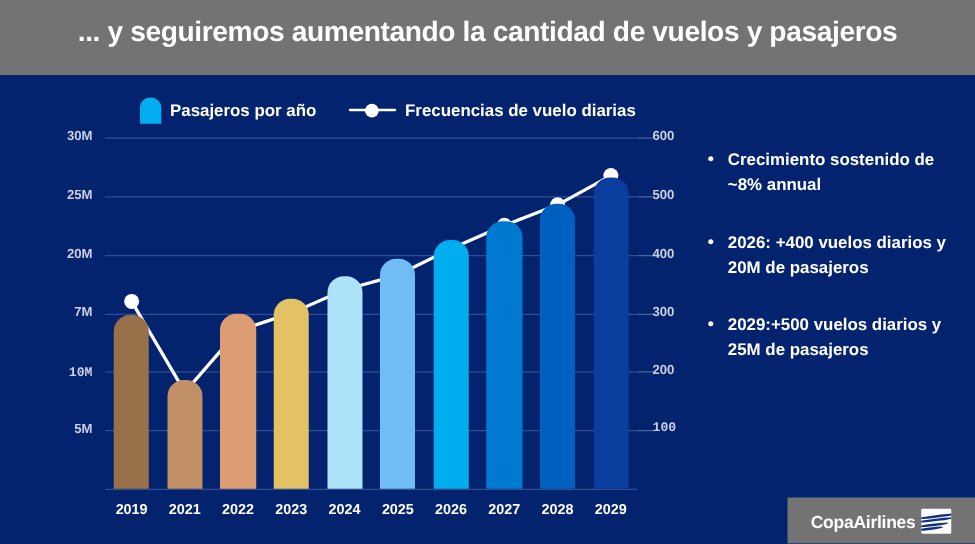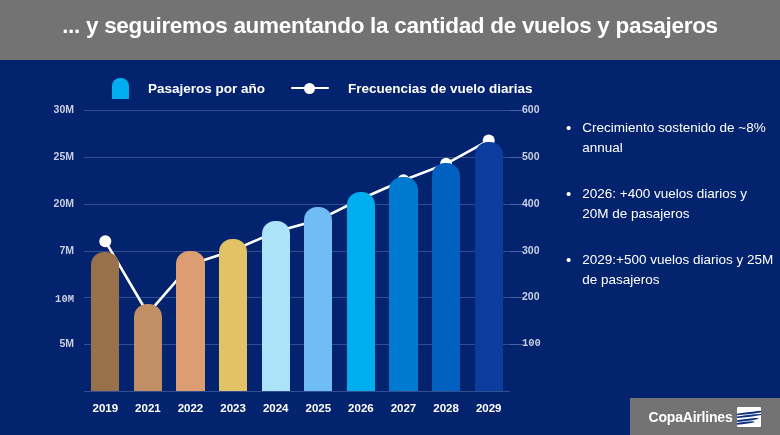--- a/index.html
+++ b/index.html
@@ -25,21 +25,21 @@
     letter-spacing:-0.3px;
     white-space:nowrap;
   }
 
   
   #legend {
     position:absolute; left:112px; top:74px;
     display:flex; align-items:center; gap:26px;
     height:28px;
   }
-  .legend-item { display:flex; align-items:center; gap:19px; }
+  .legend-item { display:flex; align-items:center; gap:7px; }
   .legend-bar-swatch {
     width:17px; height:21px;
     background:#00aeef;
     border-radius:8px 8px 0 0;
   }
   .legend-line-swatch {
     position:relative; width:38px; height:12px;
   }
   .legend-line-swatch .lseg {
     position:absolute; top:5px; left:0; width:38px; height:2.4px;
@@ -82,21 +82,21 @@
 
   #lineSvg { position:absolute; left:0; top:0; width:426px; height:281px; overflow:visible; }
 
   
   #bullets { position:absolute; left:566px; top:118px; width:210px; }
   .bullet { display:flex; gap:11px; margin-bottom:26px; }
   .bullet-dot {
     flex:0 0 auto; color:#ffffff; font-size:15px; line-height:19px; margin-top:0px;
   }
   .bullet-text {
-    color:#ffffff; font-size:13.5px; font-weight:normal; line-height:20px;
+    color:#ffffff; font-size:13.5px; font-weight:bold; line-height:20px;
   }
 
   
   #logo-box {
     position:absolute; left:630px; top:398px; width:150px; height:37px;
     background:#737373;
     display:flex; align-items:center; justify-content:center; gap:5px;
   }
   #logo-text {
     color:#ffffff; font-size:14px; font-weight:bold; letter-spacing:-0.2px;

